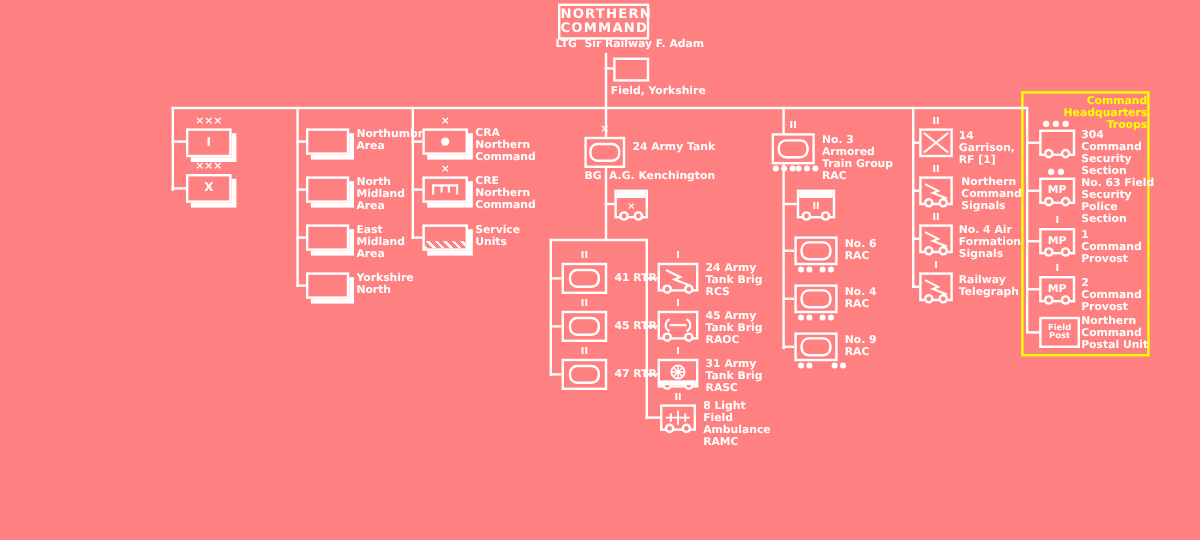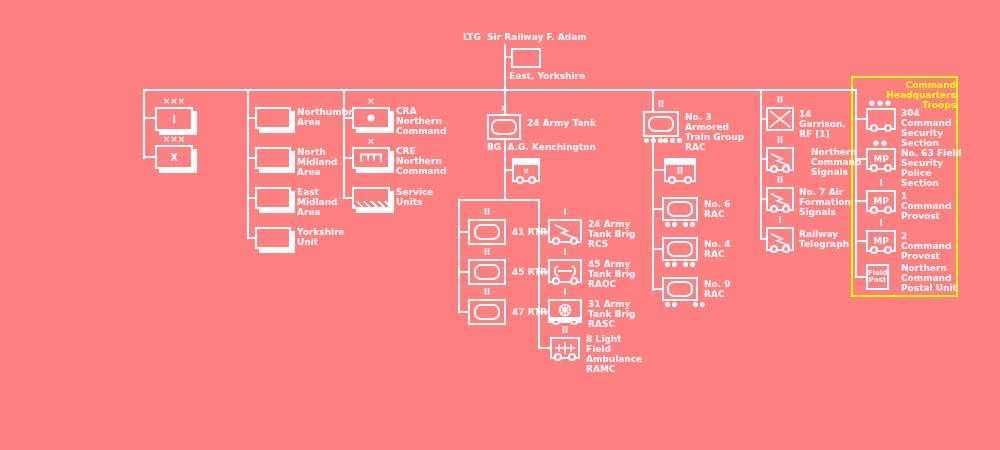--- a/index.html
+++ b/index.html
@@ -83,24 +83,28 @@
   <div class="h" style="left:760px;top:158px;width:6px"></div>
   <div class="h" style="left:760px;top:198px;width:6px"></div>
   <div class="h" style="left:760px;top:238px;width:6px"></div>
   <div class="v" style="left:855px;top:89px;height:188px"></div>
   <div class="h" style="left:855px;top:118px;width:11px"></div>
   <div class="h" style="left:855px;top:158px;width:11px"></div>
   <div class="h" style="left:855px;top:200px;width:11px"></div>
   <div class="h" style="left:855px;top:240px;width:11px"></div>
   <div class="h" style="left:855px;top:276px;width:11px"></div>
 
+  <div class="titlebox">
+    <div style="margin-top:1px">NORTHERN</div>
+    <div>COMMAND</div>
+  </div>
   <div class="lbl pre" style="left:463px;top:32px;z-index:2">LTG  Sir Railway F. Adam</div>
   <div class="unit" style="left:511px;top:48px;width:30px">
     <div class="ubox" style="width:30px;height:20px"></div>
-    <span class="lbl pre" style="left:-2px;top:23px">East, Yorkshire</span>
+    <span class="lbl pre" style="left:-2px;top:23px">Field, Yorkshire</span>
   </div>
 
   <div class="unit" style="left:155px;top:107px;width:38px">
     <span class="mark">×××</span>
     <div class="ubox sh" style="width:38px;height:24px">
       <span class="numeral">I</span>
     </div>
   </div>
   <div class="unit" style="left:155px;top:145px;width:38px">
     <span class="mark">×××</span>
@@ -116,21 +120,21 @@
   <div class="unit" style="left:255px;top:147px;width:36px">
     <div class="ubox sh" style="width:36px;height:22px"></div>
     <span class="lbl" style="left:42px;top:0;width:62px">North Midland Area</span>
   </div>
   <div class="unit" style="left:255px;top:187px;width:36px">
     <div class="ubox sh" style="width:36px;height:22px"></div>
     <span class="lbl" style="left:42px;top:0;width:62px">East Midland Area</span>
   </div>
   <div class="unit" style="left:255px;top:227px;width:36px">
     <div class="ubox sh" style="width:36px;height:22px"></div>
-    <span class="lbl" style="left:42px;top:0;width:62px">Yorkshire Unit</span>
+    <span class="lbl" style="left:42px;top:0;width:62px">Yorkshire North</span>
   </div>
 
   <div class="unit" style="left:352px;top:107px;width:38px">
     <span class="mark">×</span>
     <div class="ubox sh" style="width:38px;height:22px">
       <span class="dot"></span>
     </div>
     <span class="lbl" style="left:44px;top:-1px;width:52px">CRA Northern Command</span>
   </div>
   <div class="unit" style="left:352px;top:147px;width:38px">
@@ -320,32 +324,32 @@
   </div>
   <div class="unit" style="left:766px;top:147px;width:28px">
     <span class="mark" style="font-size:8px">II</span>
     <div class="ubox" style="width:28px;height:24px">
       <svg class="sym" width="22" height="16" viewBox="0 0 24 16">
         <polyline points="2,2 14,8 9,10 22,15" stroke="#fff" stroke-width="1.8" fill="none"></polyline>
       </svg>
       <span class="wheel l"></span>
       <span class="wheel r"></span>
     </div>
-    <span class="lbl" style="left:45px;top:0;width:48px">Northern Command Signals</span>
+    <span class="lbl" style="left:35px;top:0;width:48px">Northern Command Signals</span>
   </div>
   <div class="unit" style="left:766px;top:187px;width:28px">
     <span class="mark" style="font-size:8px">II</span>
     <div class="ubox" style="width:28px;height:24px">
       <svg class="sym" width="22" height="16" viewBox="0 0 24 16">
         <polyline points="2,2 14,8 9,10 22,15" stroke="#fff" stroke-width="1.8" fill="none"></polyline>
       </svg>
       <span class="wheel l"></span>
       <span class="wheel r"></span>
     </div>
-    <span class="lbl" style="left:33px;top:0;width:50px">No. 7 Air Formation Signals</span>
+    <span class="lbl" style="left:33px;top:0;width:50px">No. 4 Air Formation Signals</span>
   </div>
   <div class="unit" style="left:766px;top:227px;width:28px">
     <span class="mark" style="font-size:8px">I</span>
     <div class="ubox" style="width:28px;height:24px">
       <svg class="sym" width="22" height="16" viewBox="0 0 24 16">
         <polyline points="2,2 14,8 9,10 22,15" stroke="#fff" stroke-width="1.8" fill="none"></polyline>
       </svg>
       <span class="wheel l"></span>
       <span class="wheel r"></span>
     </div>
@@ -385,19 +389,19 @@
   <div class="unit" style="left:866px;top:230px;width:30px">
     <span class="mark" style="font-size:8px">I</span>
     <div class="ubox" style="width:30px;height:22px">
       <span class="boxtext">MP</span>
       <span class="wheel l"></span>
       <span class="wheel r"></span>
     </div>
     <span class="lbl" style="left:35px;top:1px;width:58px">2 Command Provost</span>
   </div>
   <div class="unit" style="left:866px;top:264px;width:30px">
-    <div class="ubox" style="width:23px;height:26px">
+    <div class="ubox" style="width:34px;height:26px">
       <span class="boxtext tiny">Field Post</span>
     </div>
     <span class="lbl" style="left:35px;top:-1px;width:58px">Northern Command Postal Unit</span>
   </div>
 
 </div>
 
 </body></html>

